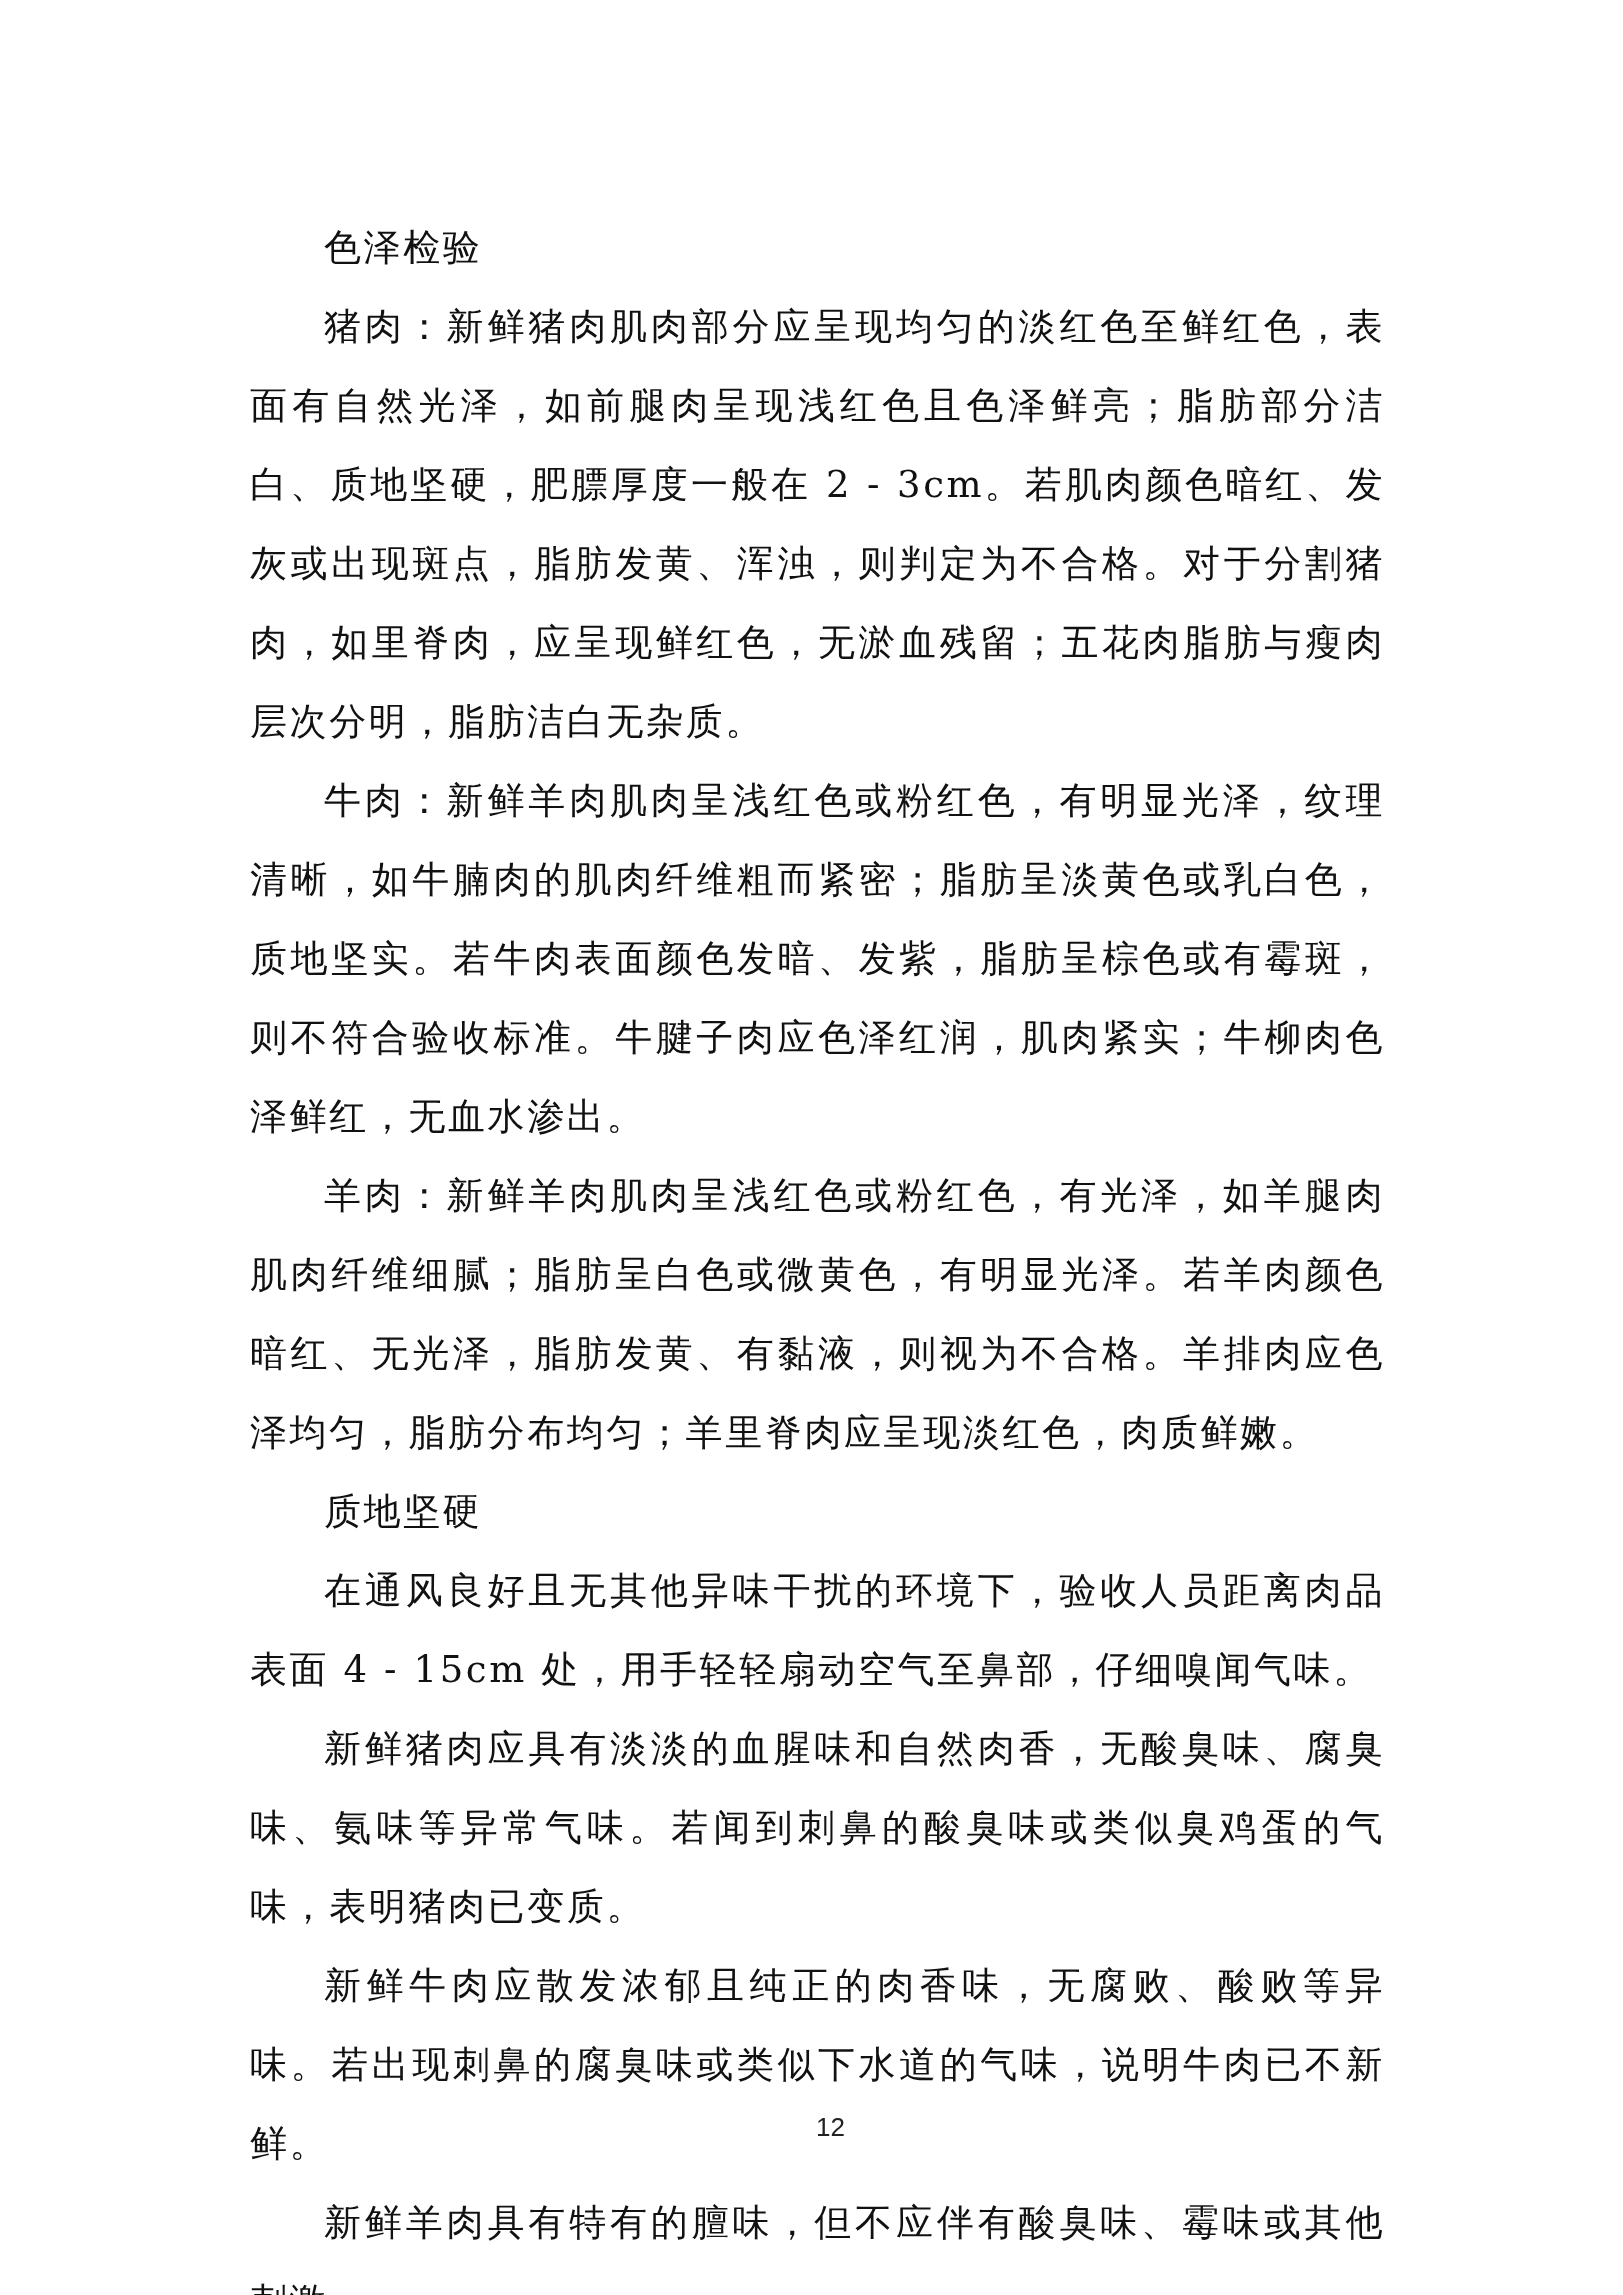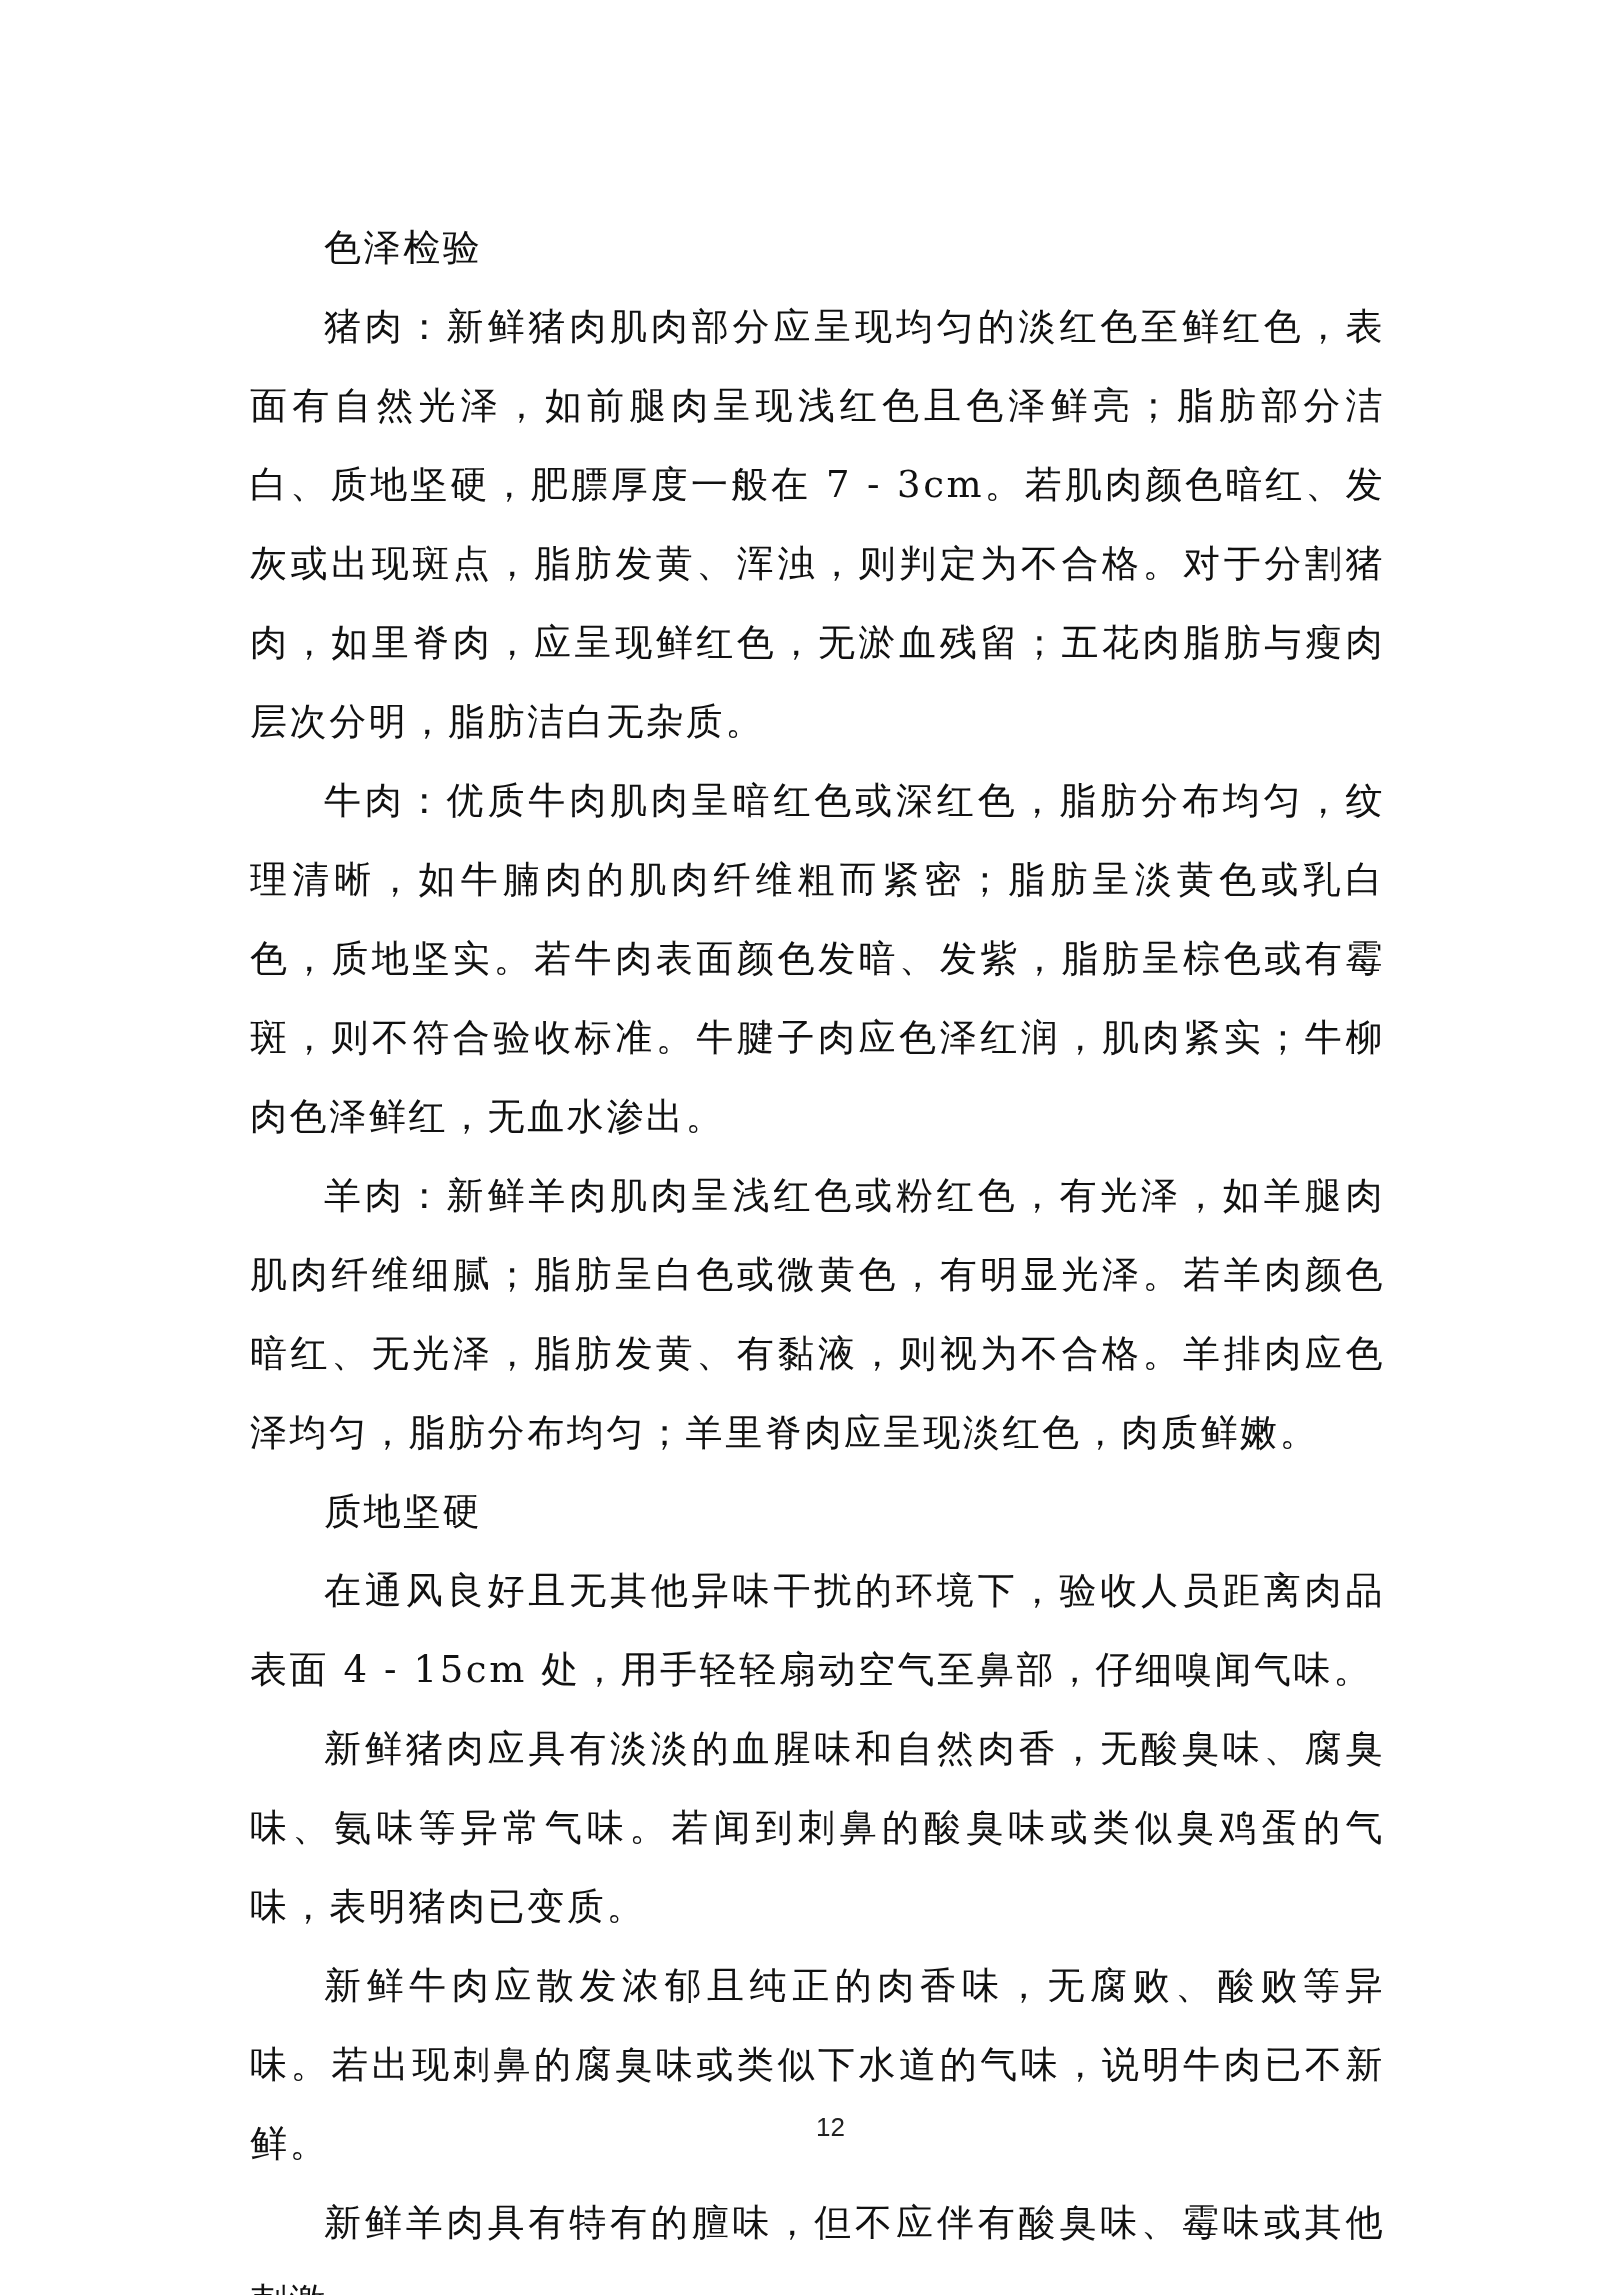--- a/index.html
+++ b/index.html
@@ -31,22 +31,22 @@
     color: #222222;
     margin-left: 19px;
   }
 </style>
 </head>
 <body>
 
 <div class="page">
   <div class="content">
     <p class="heading">色泽检验</p>
-    <p>猪肉：新鲜猪肉肌肉部分应呈现均匀的淡红色至鲜红色，表面有自然光泽，如前腿肉呈现浅红色且色泽鲜亮；脂肪部分洁白、质地坚硬，肥膘厚度一般在 7 - 3cm。若肌肉颜色暗红、发灰或出现斑点，脂肪发黄、浑浊，则判定为不合格。对于分割猪肉，如里脊肉，应呈现鲜红色，无淤血残留；五花肉脂肪与瘦肉层次分明，脂肪洁白无杂质。</p>
-    <p>牛肉：优质牛肉肌肉呈暗红色或深红色，脂肪分布均匀，纹理清晰，如牛腩肉的肌肉纤维粗而紧密；脂肪呈淡黄色或乳白色，质地坚实。若牛肉表面颜色发暗、发紫，脂肪呈棕色或有霉斑，则不符合验收标准。牛腱子肉应色泽红润，肌肉紧实；牛柳肉色泽鲜红，无血水渗出。</p>
+    <p>猪肉：新鲜猪肉肌肉部分应呈现均匀的淡红色至鲜红色，表面有自然光泽，如前腿肉呈现浅红色且色泽鲜亮；脂肪部分洁白、质地坚硬，肥膘厚度一般在 2 - 3cm。若肌肉颜色暗红、发灰或出现斑点，脂肪发黄、浑浊，则判定为不合格。对于分割猪肉，如里脊肉，应呈现鲜红色，无淤血残留；五花肉脂肪与瘦肉层次分明，脂肪洁白无杂质。</p>
+    <p>牛肉：新鲜羊肉肌肉呈浅红色或粉红色，有明显光泽，纹理清晰，如牛腩肉的肌肉纤维粗而紧密；脂肪呈淡黄色或乳白色，质地坚实。若牛肉表面颜色发暗、发紫，脂肪呈棕色或有霉斑，则不符合验收标准。牛腱子肉应色泽红润，肌肉紧实；牛柳肉色泽鲜红，无血水渗出。</p>
     <p>羊肉：新鲜羊肉肌肉呈浅红色或粉红色，有光泽，如羊腿肉肌肉纤维细腻；脂肪呈白色或微黄色，有明显光泽。若羊肉颜色暗红、无光泽，脂肪发黄、有黏液，则视为不合格。羊排肉应色泽均匀，脂肪分布均匀；羊里脊肉应呈现淡红色，肉质鲜嫩。</p>
     <p class="heading">质地坚硬</p>
     <p>在通风良好且无其他异味干扰的环境下，验收人员距离肉品表面 4 - 15cm 处，用手轻轻扇动空气至鼻部，仔细嗅闻气味。</p>
     <p>新鲜猪肉应具有淡淡的血腥味和自然肉香，无酸臭味、腐臭味、氨味等异常气味。若闻到刺鼻的酸臭味或类似臭鸡蛋的气味，表明猪肉已变质。</p>
     <p>新鲜牛肉应散发浓郁且纯正的肉香味，无腐败、酸败等异味。若出现刺鼻的腐臭味或类似下水道的气味，说明牛肉已不新鲜。</p>
     <p>新鲜羊肉具有特有的膻味，但不应伴有酸臭味、霉味或其他刺激</p>
   </div>
   <div class="pagenum">12</div>
 </div>
 

